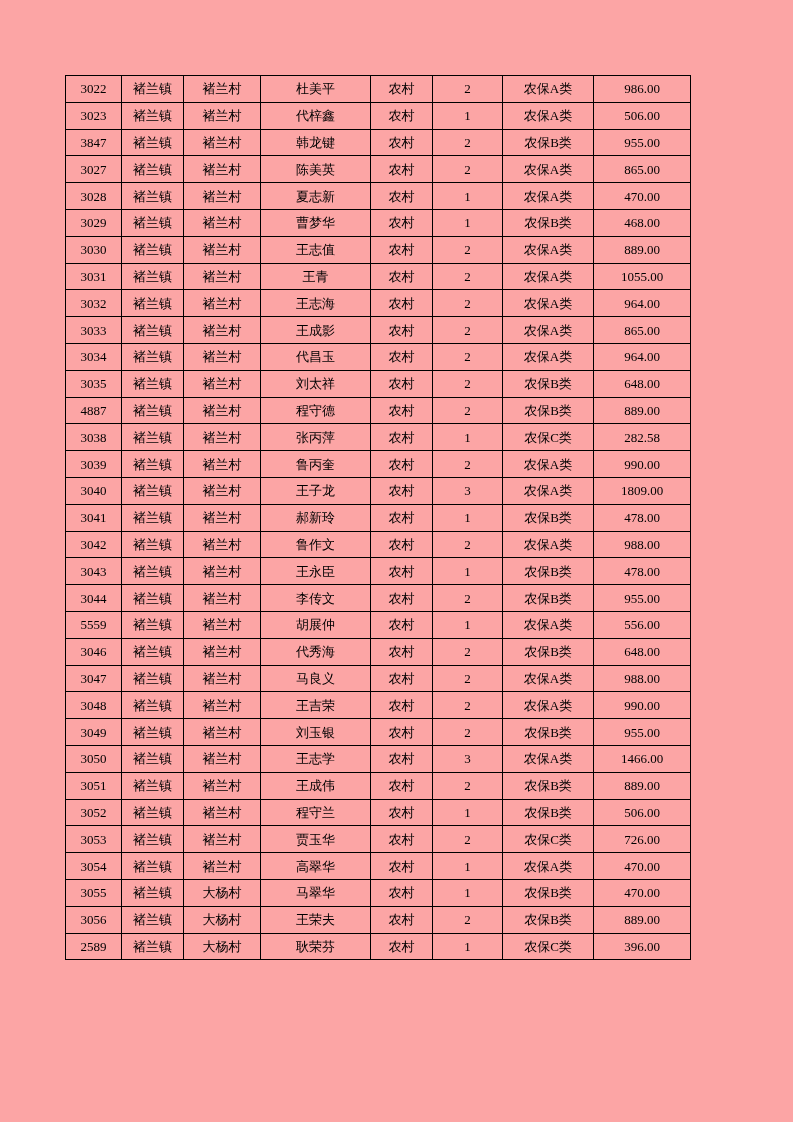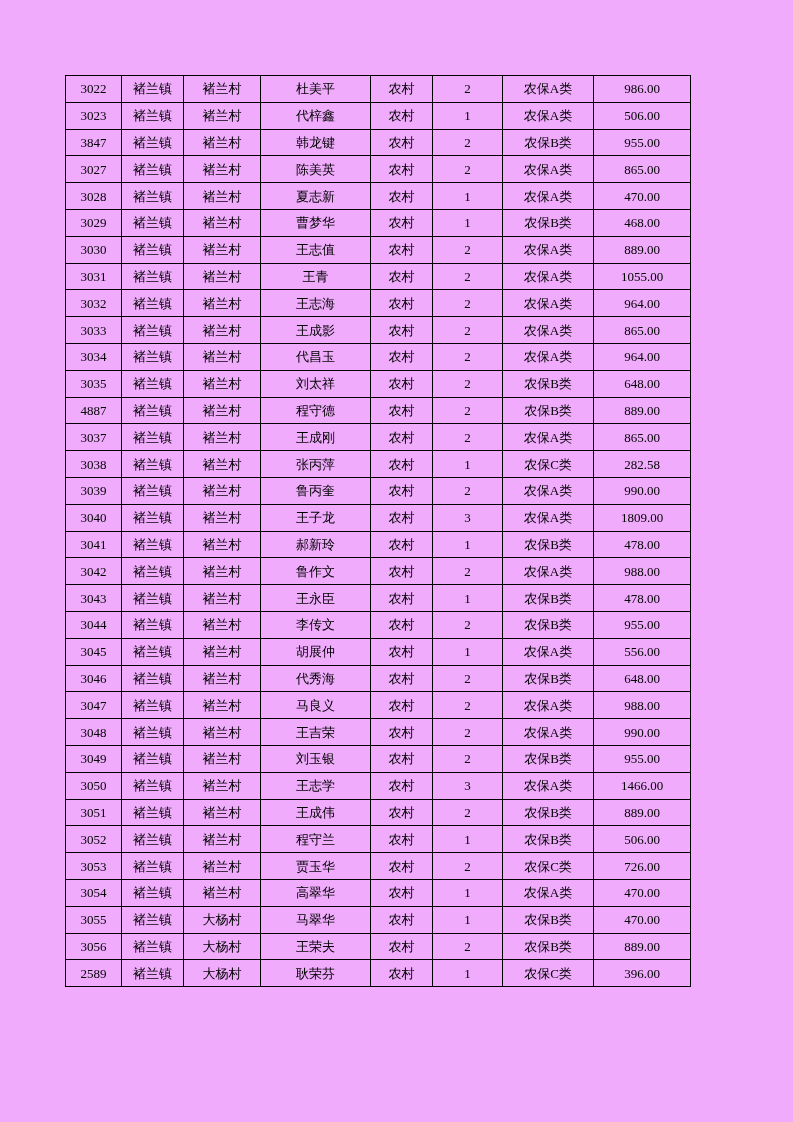--- a/index.html
+++ b/index.html
@@ -8,21 +8,21 @@
     width: 793px;
     height: 1122px;
     background: #ffffff;
     font-family: "Liberation Serif", "DejaVu Serif", serif;
     position: relative;
     overflow: hidden;
   }
   .page {
     position: absolute;
     inset: 0;
-    background: #f0abfc;
+    background: #fca5a5;
   }
   table.data-table {
     position: absolute;
     left: 65px;
     top: 75px;
     border-collapse: collapse;
     table-layout: fixed;
     width: 625px;
   }
   table.data-table td {
@@ -186,30 +186,20 @@
           <td>4887</td>
           <td>褚兰镇</td>
           <td>褚兰村</td>
           <td>程守德</td>
           <td>农村</td>
           <td>2</td>
           <td>农保B类</td>
           <td>889.00</td>
         </tr>
         <tr>
-          <td>3037</td>
-          <td>褚兰镇</td>
-          <td>褚兰村</td>
-          <td>王成刚</td>
-          <td>农村</td>
-          <td>2</td>
-          <td>农保A类</td>
-          <td>865.00</td>
-        </tr>
-        <tr>
           <td>3038</td>
           <td>褚兰镇</td>
           <td>褚兰村</td>
           <td>张丙萍</td>
           <td>农村</td>
           <td>1</td>
           <td>农保C类</td>
           <td>282.58</td>
         </tr>
         <tr>
@@ -266,21 +256,21 @@
           <td>3044</td>
           <td>褚兰镇</td>
           <td>褚兰村</td>
           <td>李传文</td>
           <td>农村</td>
           <td>2</td>
           <td>农保B类</td>
           <td>955.00</td>
         </tr>
         <tr>
-          <td>3045</td>
+          <td>5559</td>
           <td>褚兰镇</td>
           <td>褚兰村</td>
           <td>胡展仲</td>
           <td>农村</td>
           <td>1</td>
           <td>农保A类</td>
           <td>556.00</td>
         </tr>
         <tr>
           <td>3046</td>

